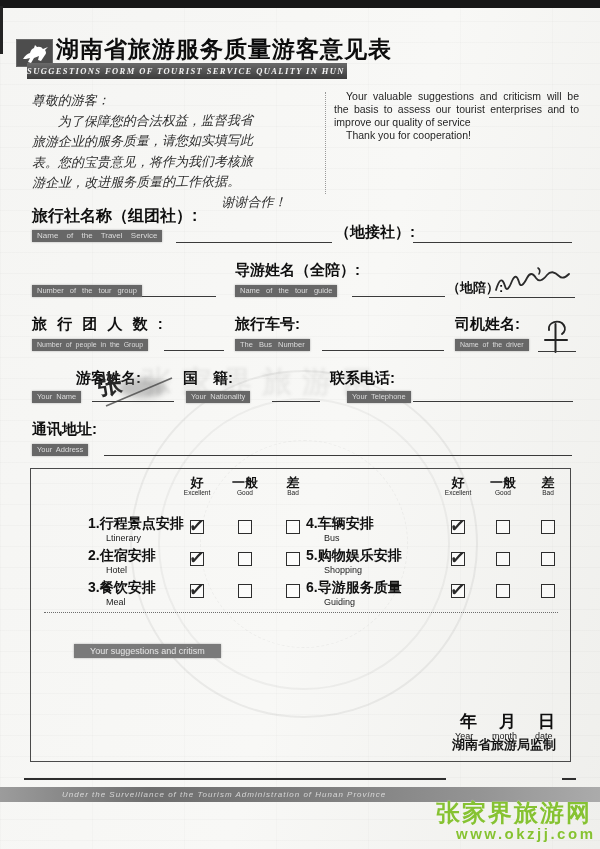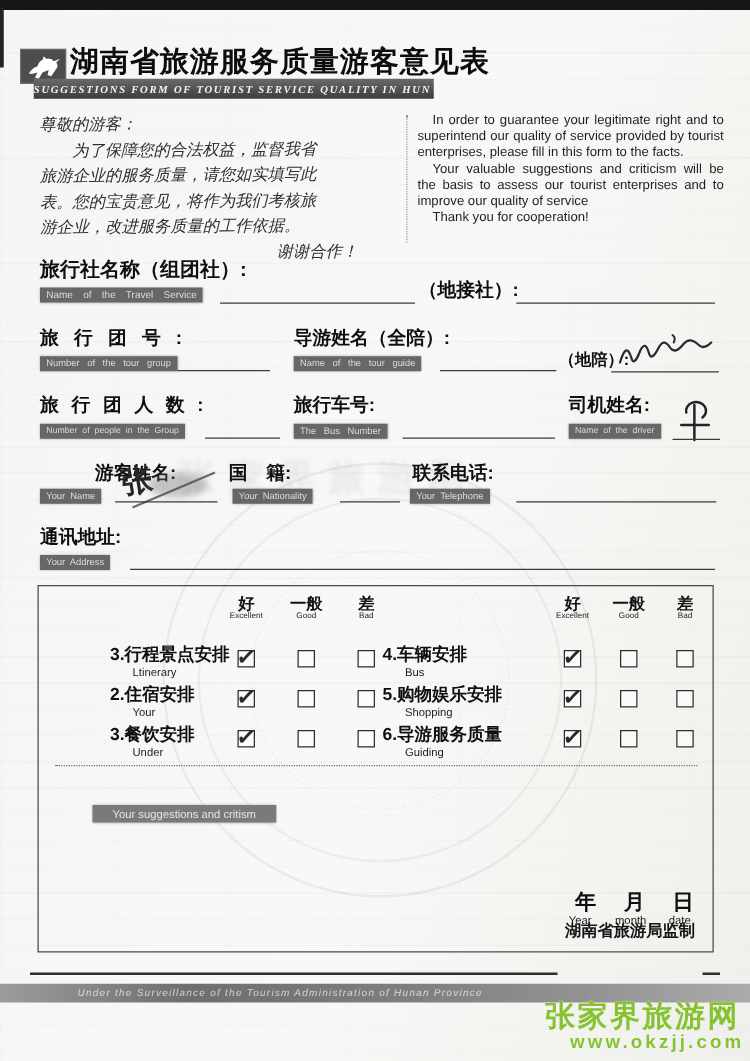--- a/index.html
+++ b/index.html
@@ -108,32 +108,30 @@
   <div class="abs intro-cn">
     <div>尊敬的游客：</div>
     <div>　　为了保障您的合法权益，监督我省</div>
     <div>旅游企业的服务质量，请您如实填写此</div>
     <div>表。您的宝贵意见，将作为我们考核旅</div>
     <div>游企业，改进服务质量的工作依据。</div>
     <div class="right">谢谢合作！</div>
   </div>
   <div class="abs intro-divider"></div>
   <div class="abs intro-en">
-    <p class="indent">In order to guarantee your legitimate right and to superintend our quality of service provided by tourist enterprises, please fill in this form to the facts.</p>
     <p class="indent">Your valuable suggestions and criticism will be the basis to assess our tourist enterprises and to improve our quality of service</p>
     <p class="indent">Thank you for cooperation!</p>
   </div>
 
   <div class="abs cnlabel fs16" style="left:32px; top:206px;">旅行社名称（组团社）:</div>
   <div class="abs chip ws6" style="left:32px; top:230px;">Name of the Travel Service</div>
   <div class="abs uline" style="left:176px; top:242px; width:156px;"></div>
   <div class="abs cnlabel fs15" style="left:335px; top:223px;">（地接社）:</div>
   <div class="abs uline" style="left:413px; top:242px; width:159px;"></div>
 
-  <div class="abs cnlabel fs15 ls4" style="left:32px; top:261px;">旅 行 团 号 :</div>
   <div class="abs chip ws4 fs75" style="left:32px; top:285px;">Number of the tour group</div>
   <div class="abs uline" style="left:142px; top:296px; width:74px;"></div>
   <div class="abs cnlabel fs15" style="left:235px; top:261px;">导游姓名（全陪）:</div>
   <div class="abs chip ws4 fs75" style="left:235px; top:285px;">Name of the tour guide</div>
   <div class="abs uline" style="left:352px; top:296px; width:93px;"></div>
   <div class="abs cnlabel fs13" style="left:447px; top:279px;">（地陪）:</div>
   <svg class="abs" style="left:492px; top:264px;" width="82" height="34" viewBox="0 0 82 34">
     <path d="M4 26 q5-17 9-4 q2 8 7-5 q4-9 7 1 q2 8 8-4 q4-8 9 0 q4 6 11-3 q5-6 12 1 q4 4 10-2" stroke="#2b2b2b" stroke-width="1.8" fill="none" stroke-linecap="round"></path>
     <path d="M46 4 q3 2 1 6" stroke="#2b2b2b" stroke-width="1.6" fill="none" stroke-linecap="round"></path>
   </svg>
@@ -161,21 +159,21 @@
   <div class="abs hand-name" style="left:97px; top:368px;">张</div>
   <div class="abs smudge" style="left:118px; top:378px; width:48px; height:20px;"></div>
   <svg class="abs" style="left:104px; top:376px;" width="70" height="32" viewBox="0 0 70 32">
     <path d="M2 30 Q30 18 68 2" stroke="rgba(70,70,70,.8)" stroke-width="1.6" fill="none"></path>
   </svg>
   <div class="abs uline" style="left:92px; top:401px; width:82px;"></div>
   <div class="abs cnlabel fs15" style="left:183px; top:369px;">国　籍:</div>
   <div class="abs chip ws2 fs75" style="left:186px; top:391px;">Your Nationality</div>
   <div class="abs uline" style="left:272px; top:401px; width:48px;"></div>
   <div class="abs cnlabel fs15" style="left:330px; top:369px;">联系电话:</div>
-  <div class="abs chip ws2 fs75" style="left:328px; top:391px;">Your Telephone</div>
+  <div class="abs chip ws2 fs75" style="left:347px; top:391px;">Your Telephone</div>
   <div class="abs uline" style="left:413px; top:401px; width:160px;"></div>
 
   <div class="abs cnlabel fs15" style="left:32px; top:420px;">通讯地址:</div>
   <div class="abs chip ws2 fs75" style="left:32px; top:444px;">Your Address</div>
   <div class="abs uline" style="left:104px; top:455px; width:468px;"></div>
 
   <div class="abs rate-box"></div>
 
   <div class="abs col-head" style="left:175px; top:476px;">
     <div class="cn">好</div>
@@ -196,34 +194,34 @@
   </div>
   <div class="abs col-head" style="left:481px; top:476px;">
     <div class="cn">一般</div>
     <div class="en">Good</div>
   </div>
   <div class="abs col-head" style="left:526px; top:476px;">
     <div class="cn">差</div>
     <div class="en">Bad</div>
   </div>
 
-  <div class="abs item-cn" style="left:88px; top:515px;">3.行程景点安排</div>
+  <div class="abs item-cn" style="left:88px; top:515px;">1.行程景点安排</div>
   <div class="abs item-en" style="left:106px; top:533px;">Ltinerary</div>
   <div class="abs cb" style="left:190px; top:520px;" data-checked="true"></div>
   <div class="abs cb" style="left:238px; top:520px;" data-checked="false"></div>
   <div class="abs cb" style="left:286px; top:520px;" data-checked="false"></div>
 
   <div class="abs item-cn" style="left:88px; top:547px;">2.住宿安排</div>
-  <div class="abs item-en" style="left:106px; top:565px;">Your</div>
+  <div class="abs item-en" style="left:106px; top:565px;">Hotel</div>
   <div class="abs cb" style="left:190px; top:552px;" data-checked="true"></div>
   <div class="abs cb" style="left:238px; top:552px;" data-checked="false"></div>
   <div class="abs cb" style="left:286px; top:552px;" data-checked="false"></div>
 
   <div class="abs item-cn" style="left:88px; top:579px;">3.餐饮安排</div>
-  <div class="abs item-en" style="left:106px; top:597px;">Under</div>
+  <div class="abs item-en" style="left:106px; top:597px;">Meal</div>
   <div class="abs cb" style="left:190px; top:584px;" data-checked="true"></div>
   <div class="abs cb" style="left:238px; top:584px;" data-checked="false"></div>
   <div class="abs cb" style="left:286px; top:584px;" data-checked="false"></div>
 
   <div class="abs item-cn" style="left:306px; top:515px;">4.车辆安排</div>
   <div class="abs item-en" style="left:324px; top:533px;">Bus</div>
   <div class="abs cb" style="left:451px; top:520px;" data-checked="true"></div>
   <div class="abs cb" style="left:496px; top:520px;" data-checked="false"></div>
   <div class="abs cb" style="left:541px; top:520px;" data-checked="false"></div>
 

